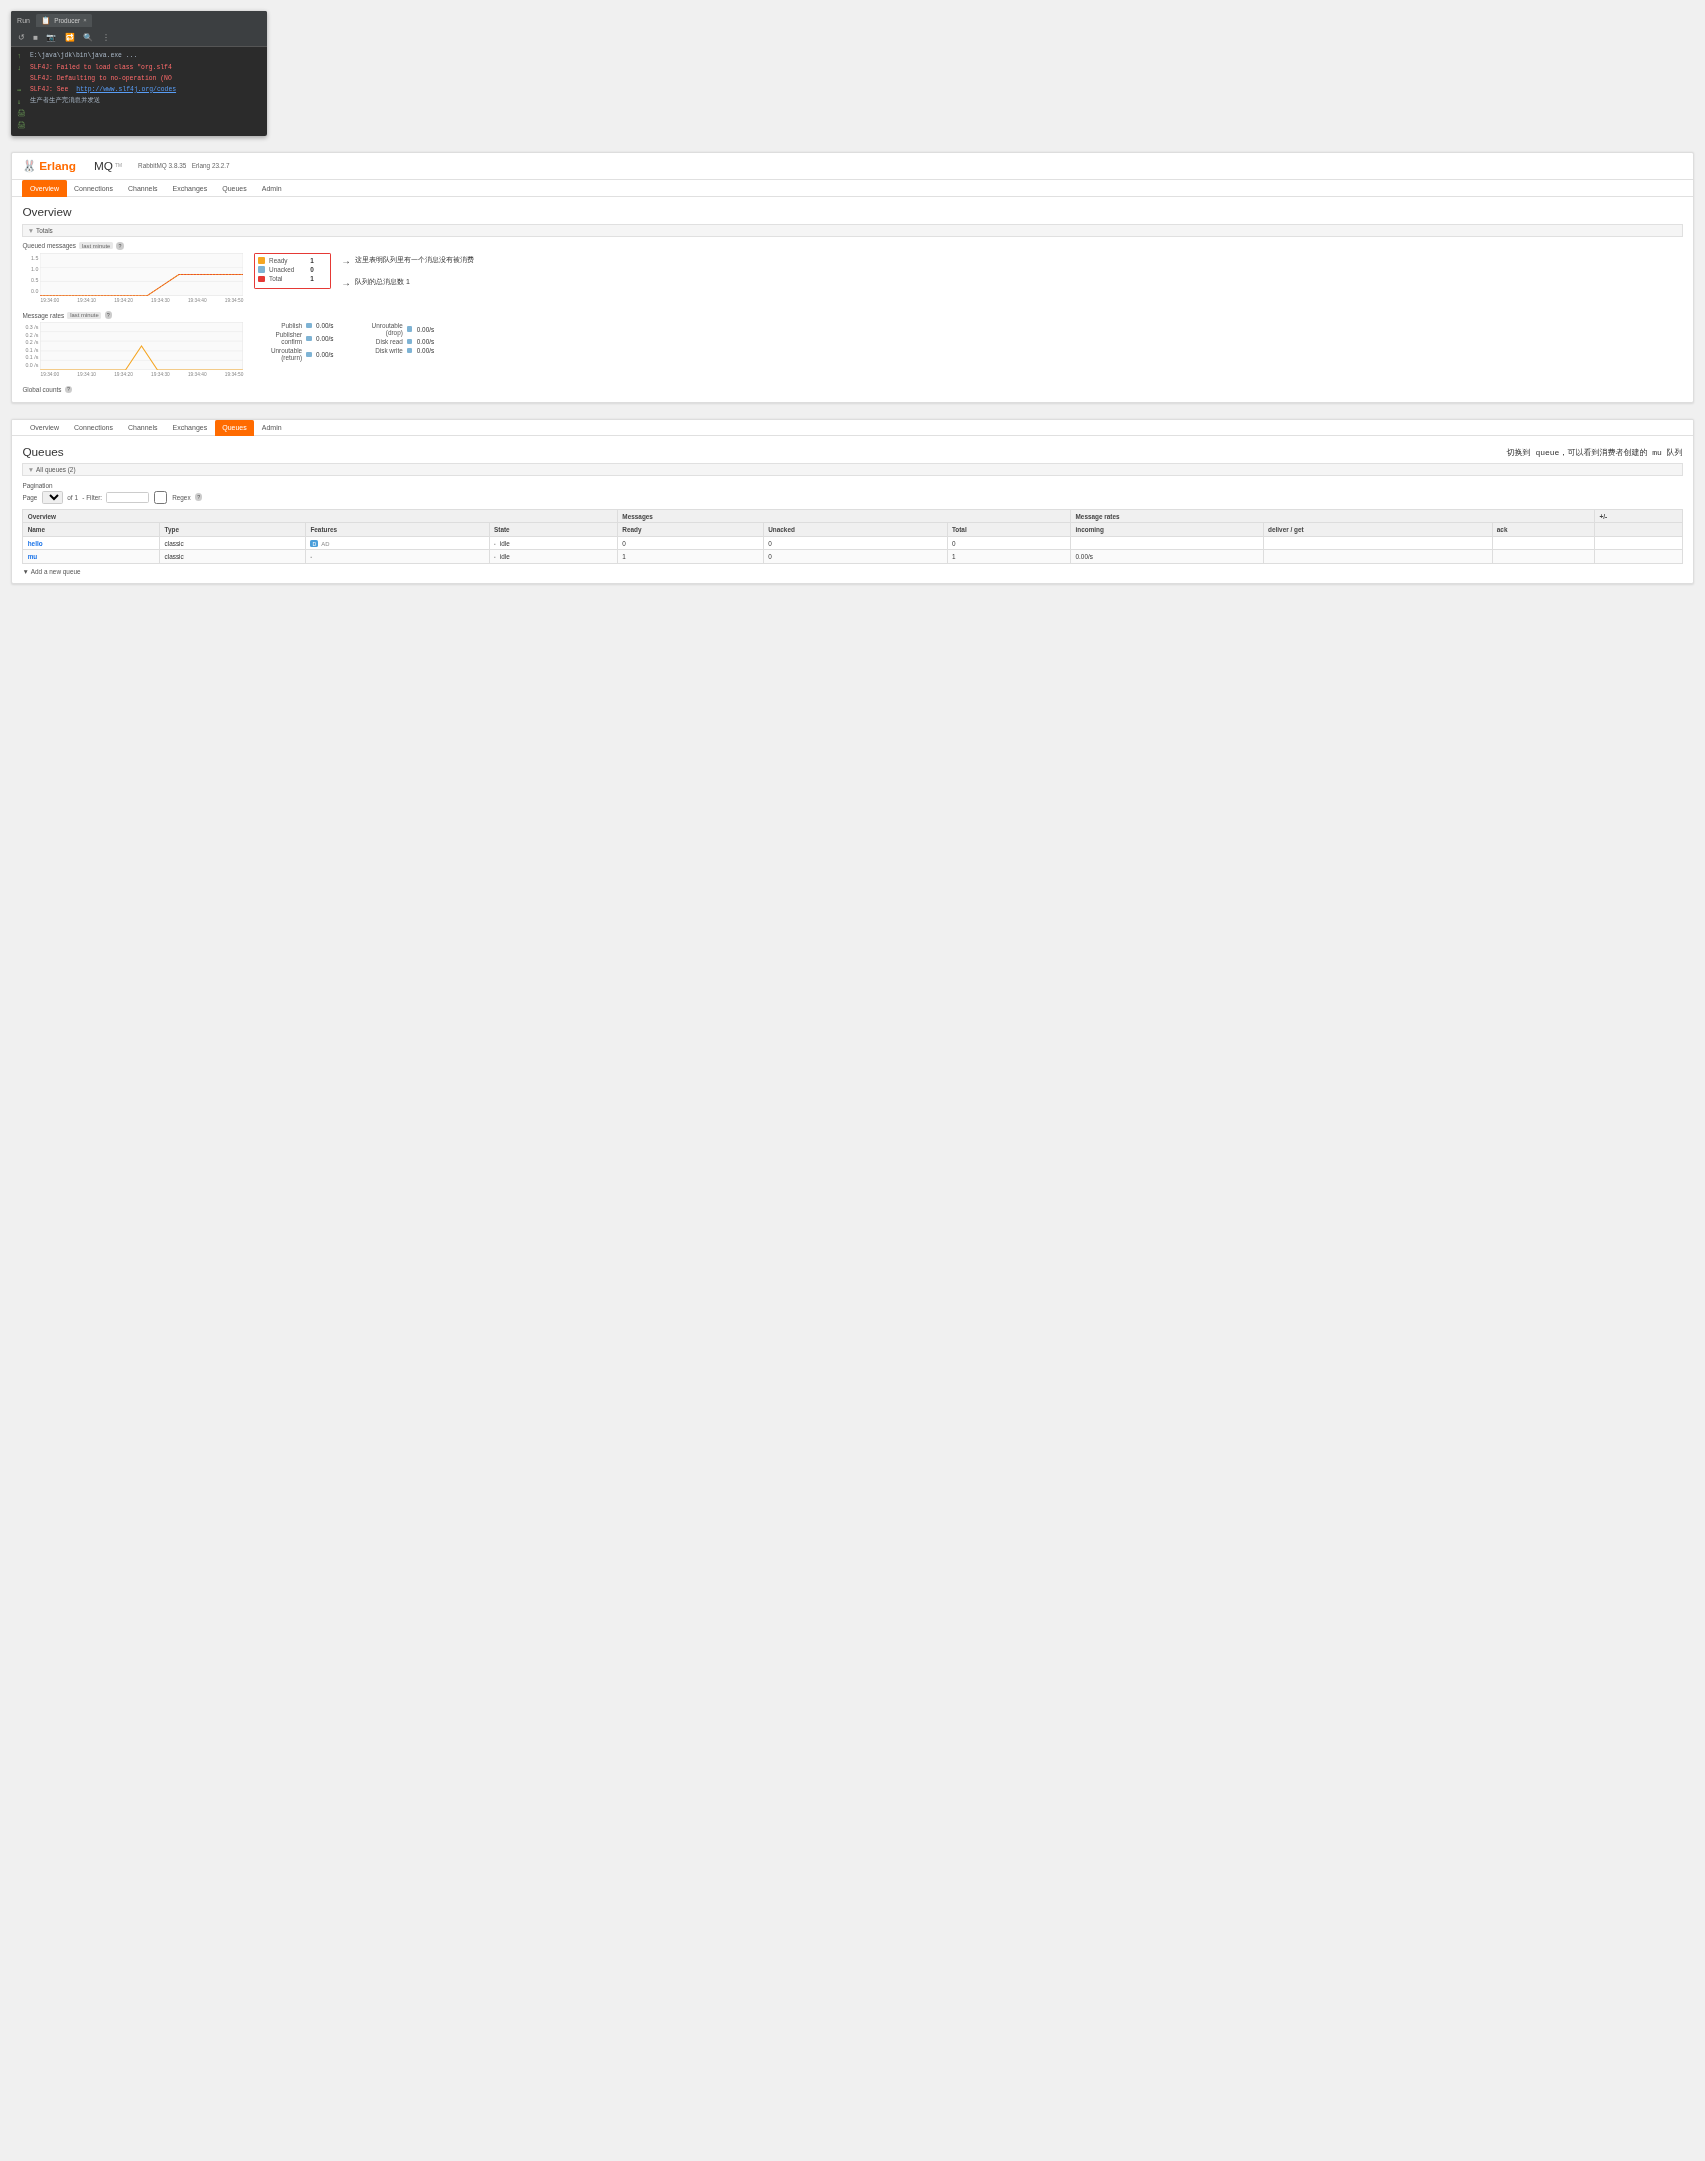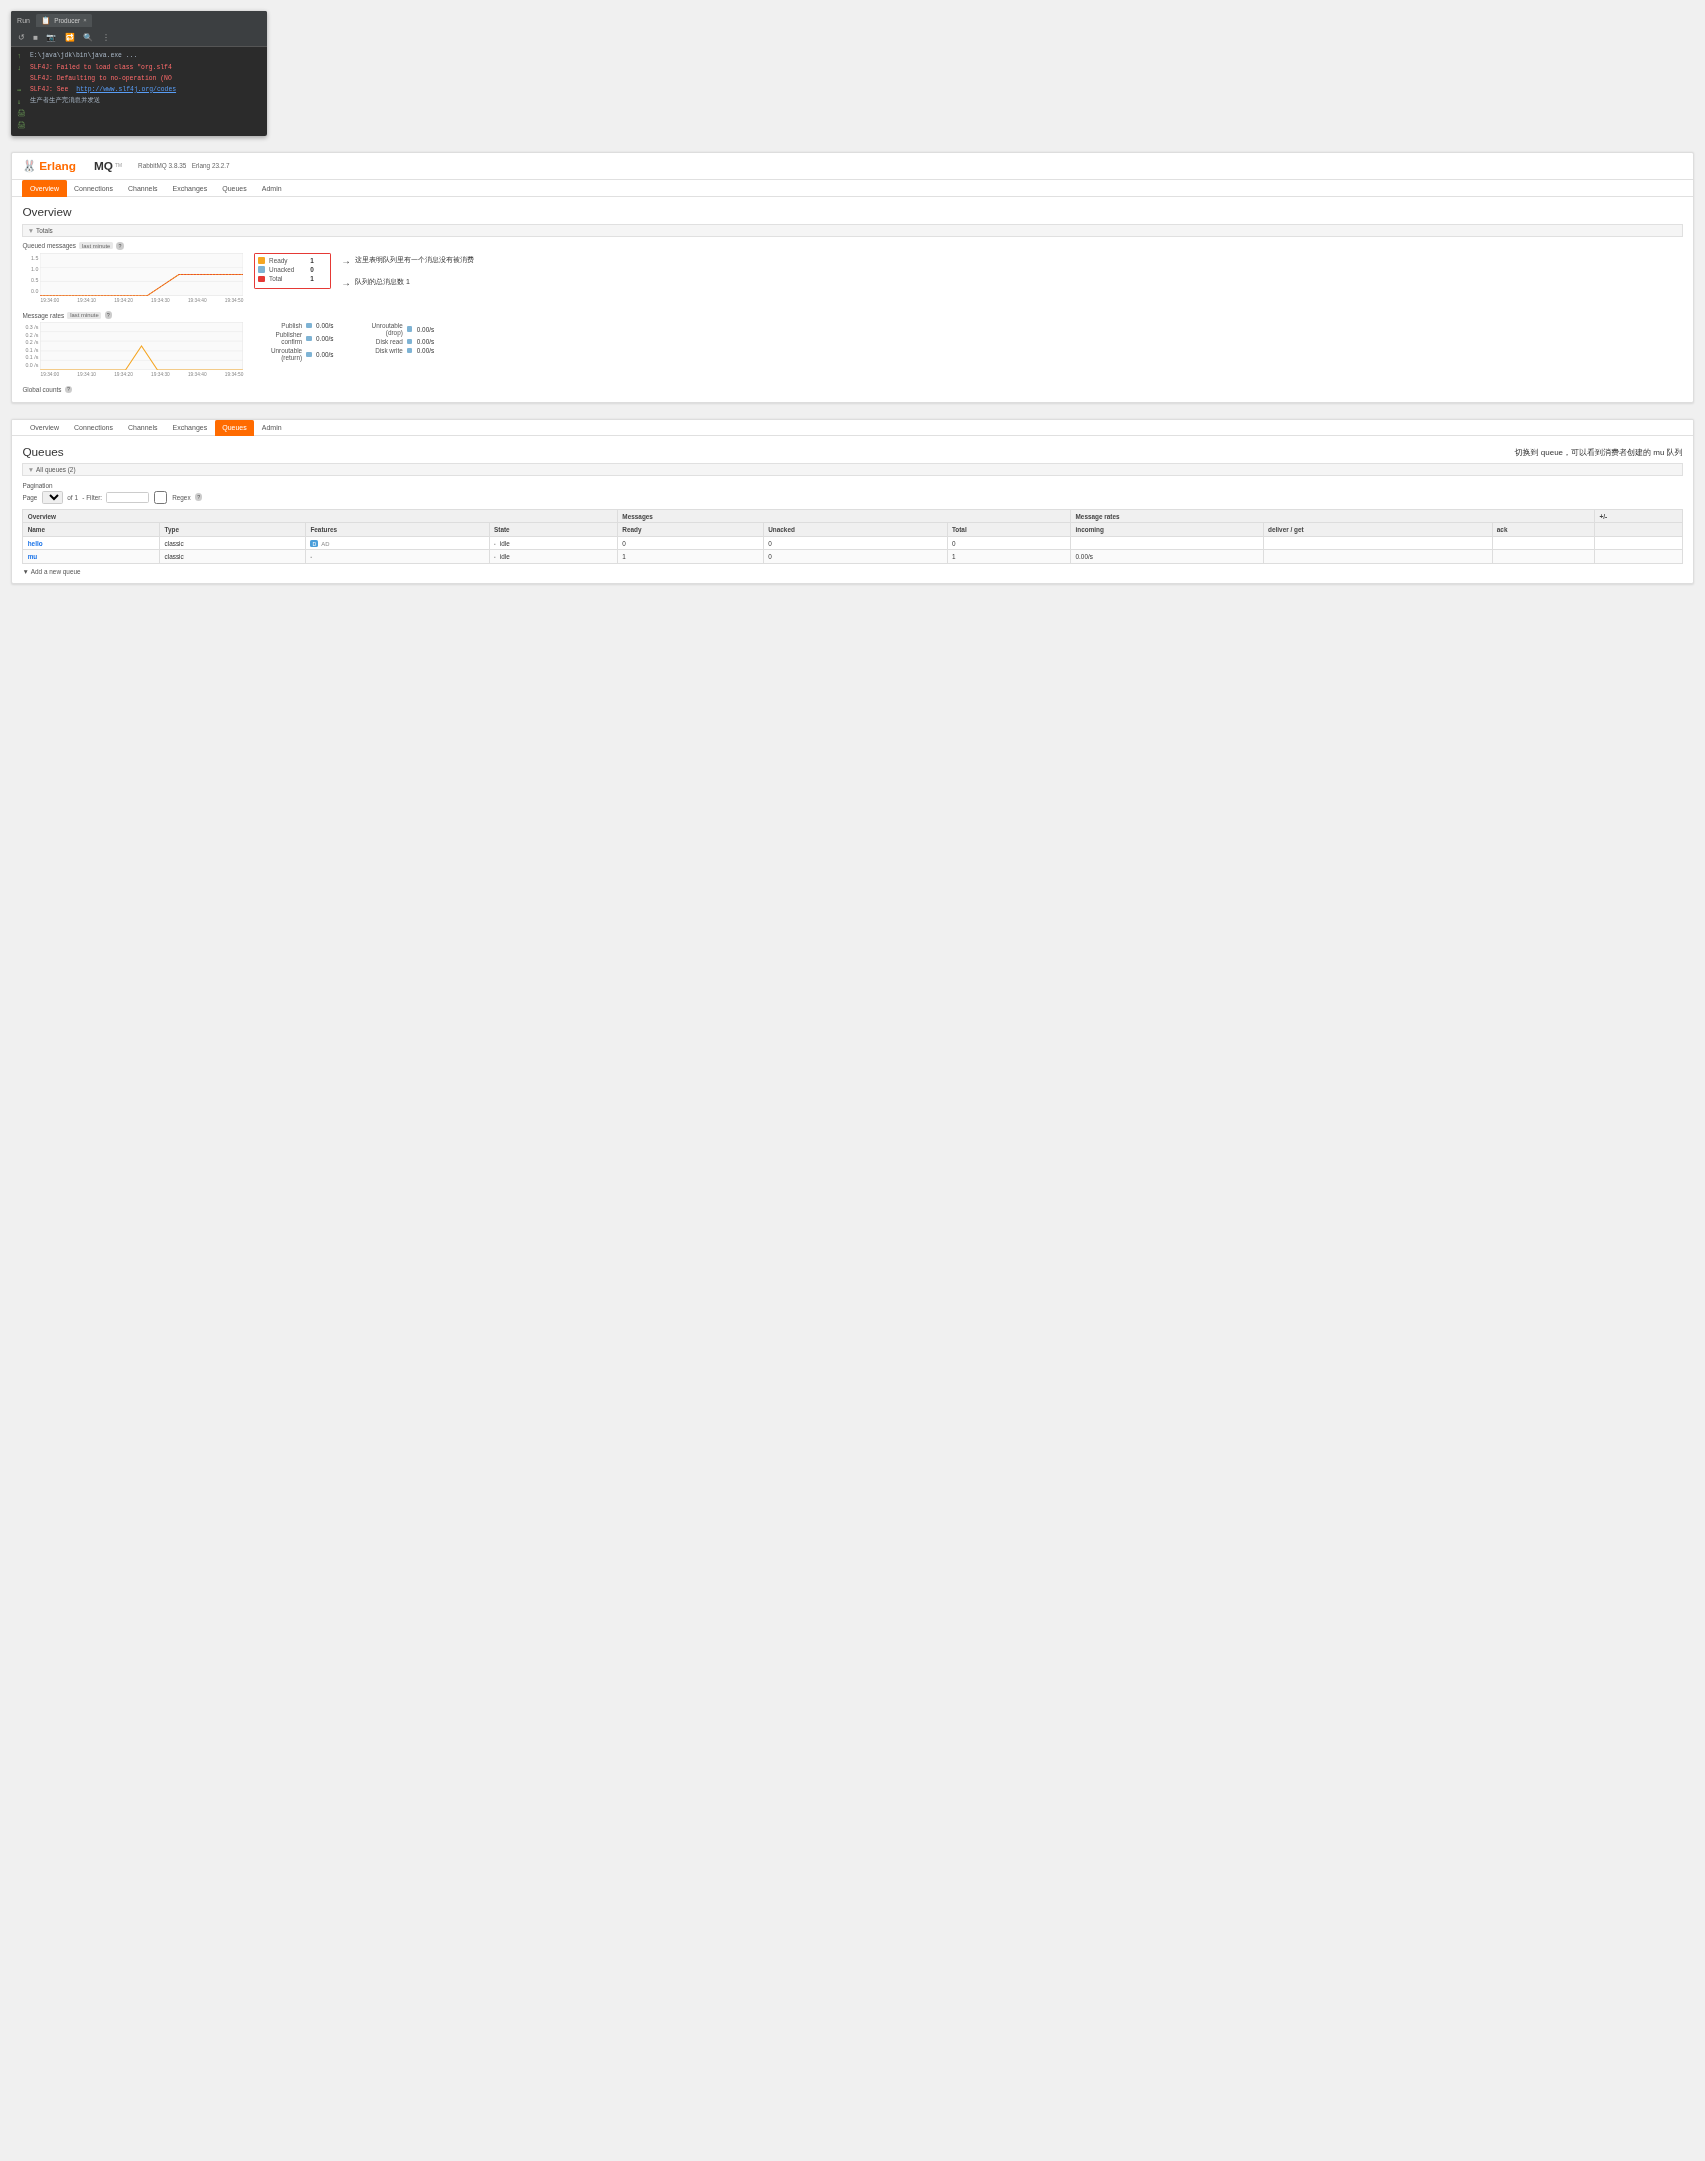--- a/index.html
+++ b/index.html
@@ -257,20 +257,21 @@
       display: flex;
       align-items: center;
       gap: 3.2px;
     }
 
     .queue-annotation {
       font-size: 8.5px;
       color: #333;
       text-align: center;
       margin: 5px 0;
+      font-family: Liberation Mono, monospace;
     }
 
     
     .pagination {
       margin-bottom: 5.3px;
       font-size: 6.4px;
       color: #555;
     }
     .pagination-row {
       display: flex;
@@ -400,21 +401,21 @@
       <span class="ide-text-normal"></span>
     </div>
   </div>
 </div>
 
 <div class="rmq-panel">
   <div class="rmq-header">
     <div class="rmq-logo">
       <span class="rmq-logo-icon">🐰</span>
       <span style="color:#ff6b00;font-size:11.8px;font-weight:bold;">Erlang</span>
-      <span style="font-size:11.8px;font-weight:bold;color:#333;padding-left:16px;">MQ</span>
+      <span style="font-size:11.8px;font-weight:normal;color:#333;padding-left:16px;">MQ</span>
       <span class="rmq-logo-tm">TM</span>
     </div>
     <span class="rmq-version">
       <span>RabbitMQ 3.8.35</span>&nbsp;&nbsp;
       <span>Erlang 23.2.7</span>
     </span>
   </div>
 
   <div class="rmq-nav">
     <div class="rmq-nav-item active">Overview</div>

